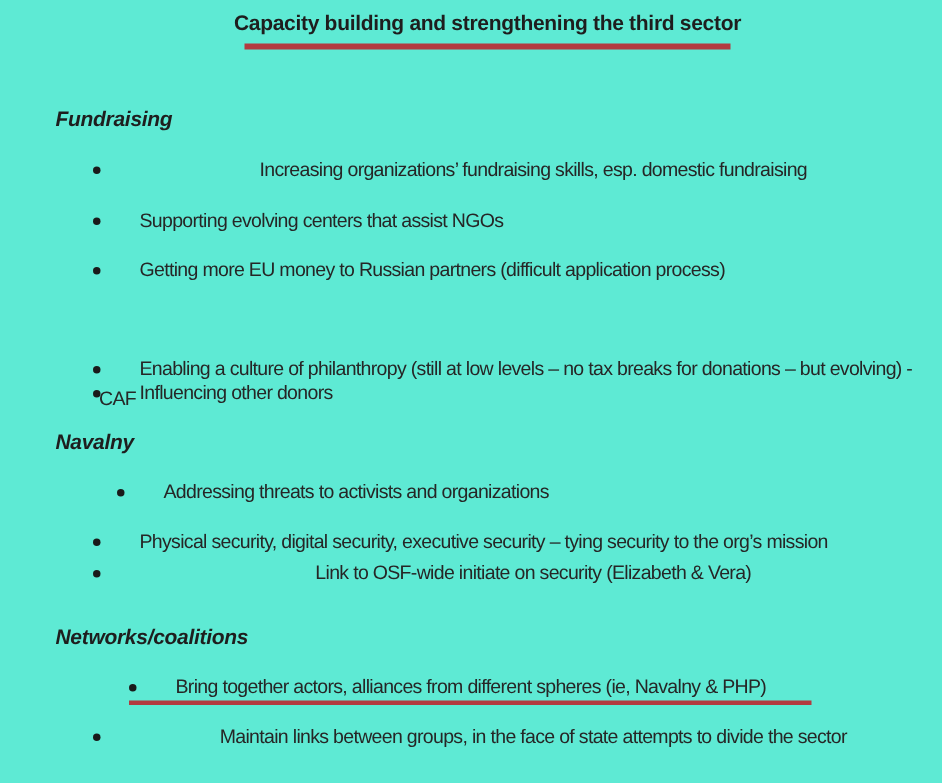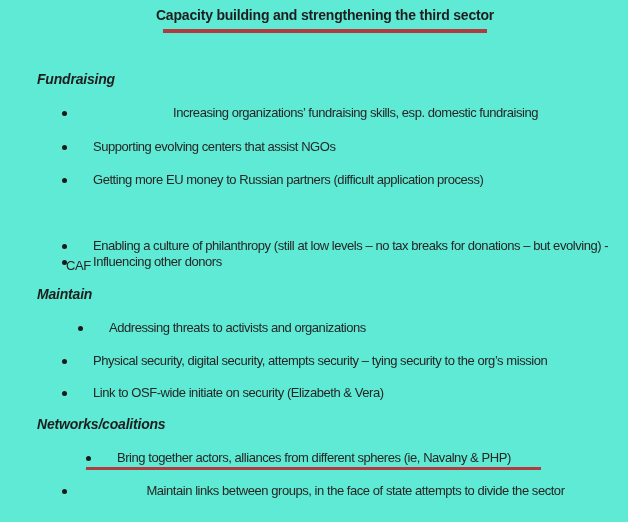--- a/index.html
+++ b/index.html
@@ -60,21 +60,21 @@
     border-radius: 50%;
     background: #1a1a1a;
   }
   .b1  { top: 103px; text-align: center; }
   .b2  { top: 137px; }
   .b3  { top: 170px; }
   .b4  { top: 204px; margin-top: 48px; }
   .b5  { top: 236px; }
   .b6  { top: 318px; margin-left: 16px; }
   .b7  { top: 351px; }
-  .b8  { top: 383px; }
+  .b8  { top: 372px; text-align: center; }
   .b9  { top: 448px; margin-left: 24px; }
   .b10 { top: 481px; text-align: center; }
   .highlight-underline {
     position: absolute;
     left: 86px; top: 467px;
     width: 455px; height: 3px;
     background: #b23b40;
   }
 </style>
 </head>
@@ -101,29 +101,29 @@
   </div>
   <div class="bullet b4">
     <span class="dot"></span>
     <span>Influencing other donors</span>
   </div>
   <div class="bullet b5">
     <span class="dot"></span>
     <span>Enabling a culture of philanthropy (still at low levels – no tax breaks for donations – but evolving) - CAF</span>
   </div>
 
-  <div class="section-heading h-security">Maintain</div>
+  <div class="section-heading h-security">Navalny</div>
 
   <div class="bullet b6">
     <span class="dot"></span>
     <span>Addressing threats to activists and organizations</span>
   </div>
   <div class="bullet b7">
     <span class="dot"></span>
-    <span>Physical security, digital security, attempts security – tying security to the org’s mission</span>
+    <span>Physical security, digital security, executive security – tying security to the org’s mission</span>
   </div>
   <div class="bullet b8">
     <span class="dot"></span>
     <span>Link to OSF-wide initiate on security (Elizabeth &amp; Vera)</span>
   </div>
 
   <div class="section-heading h-networks">Networks/coalitions</div>
 
   <div class="bullet b9">
     <span class="dot"></span>

